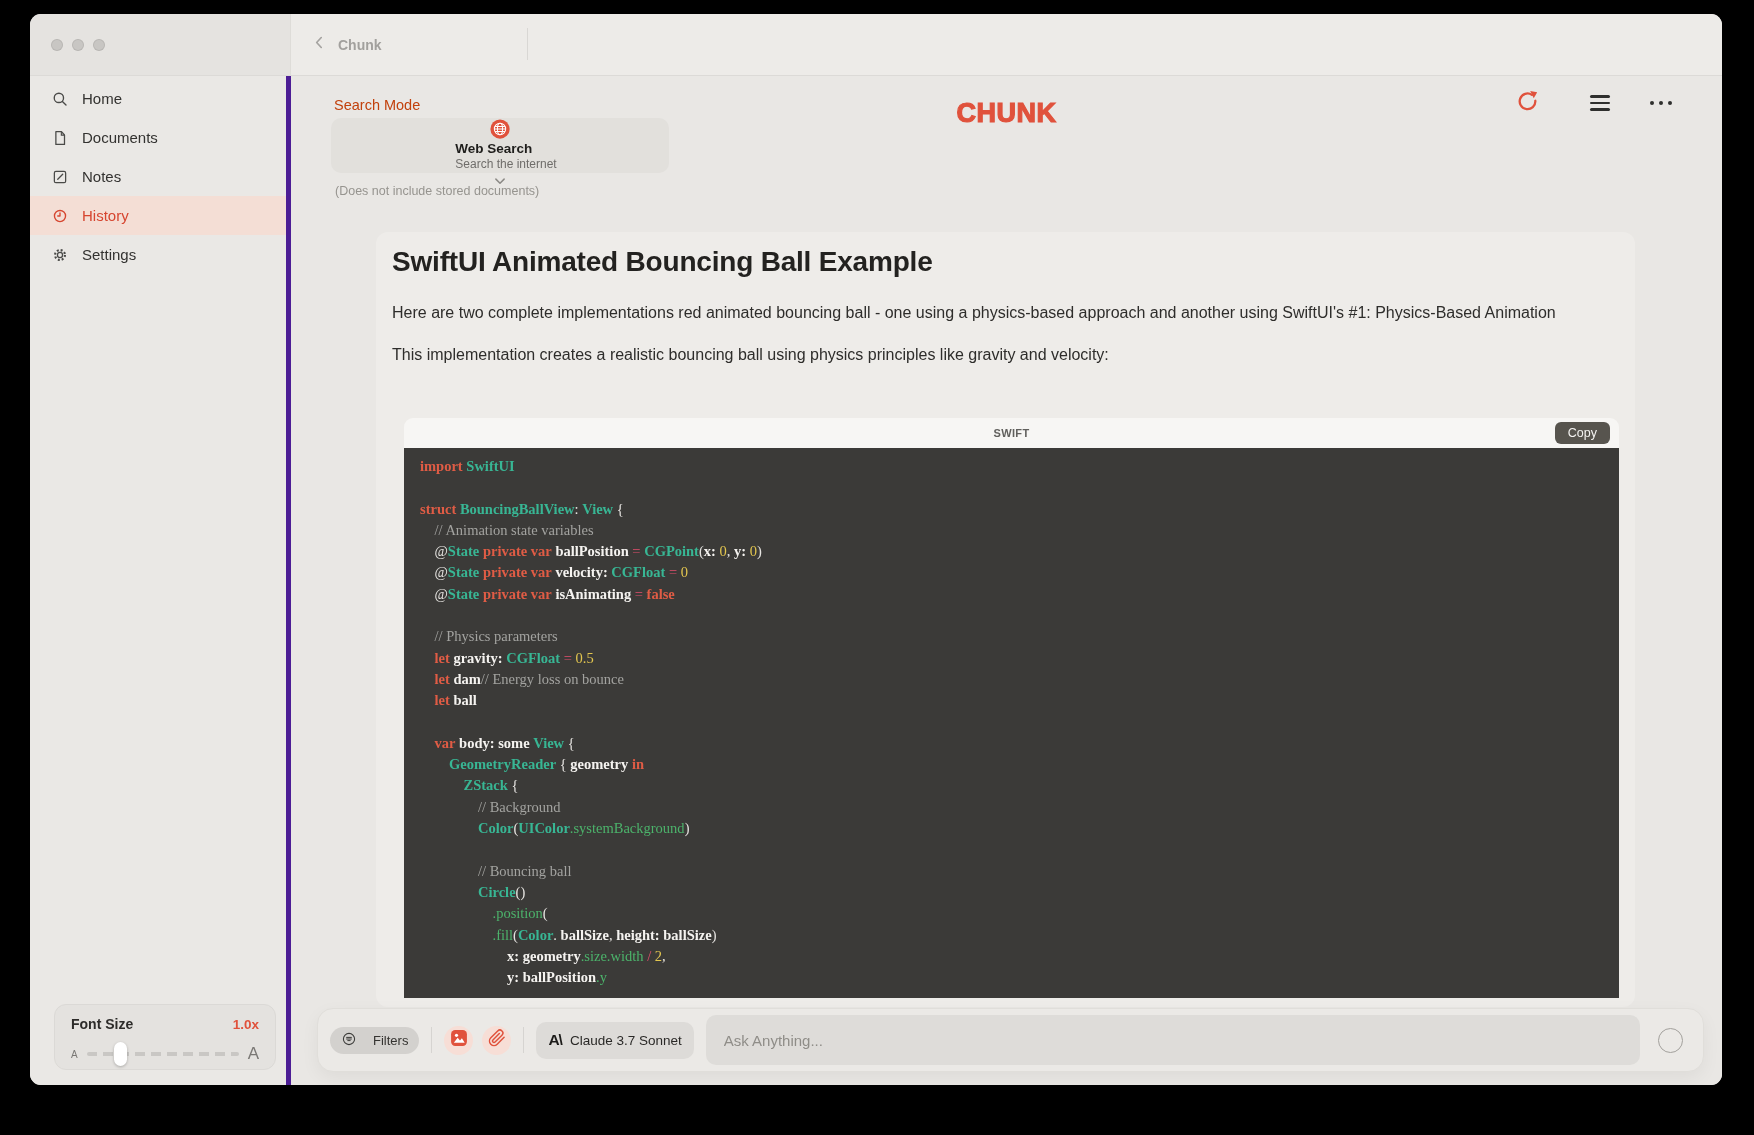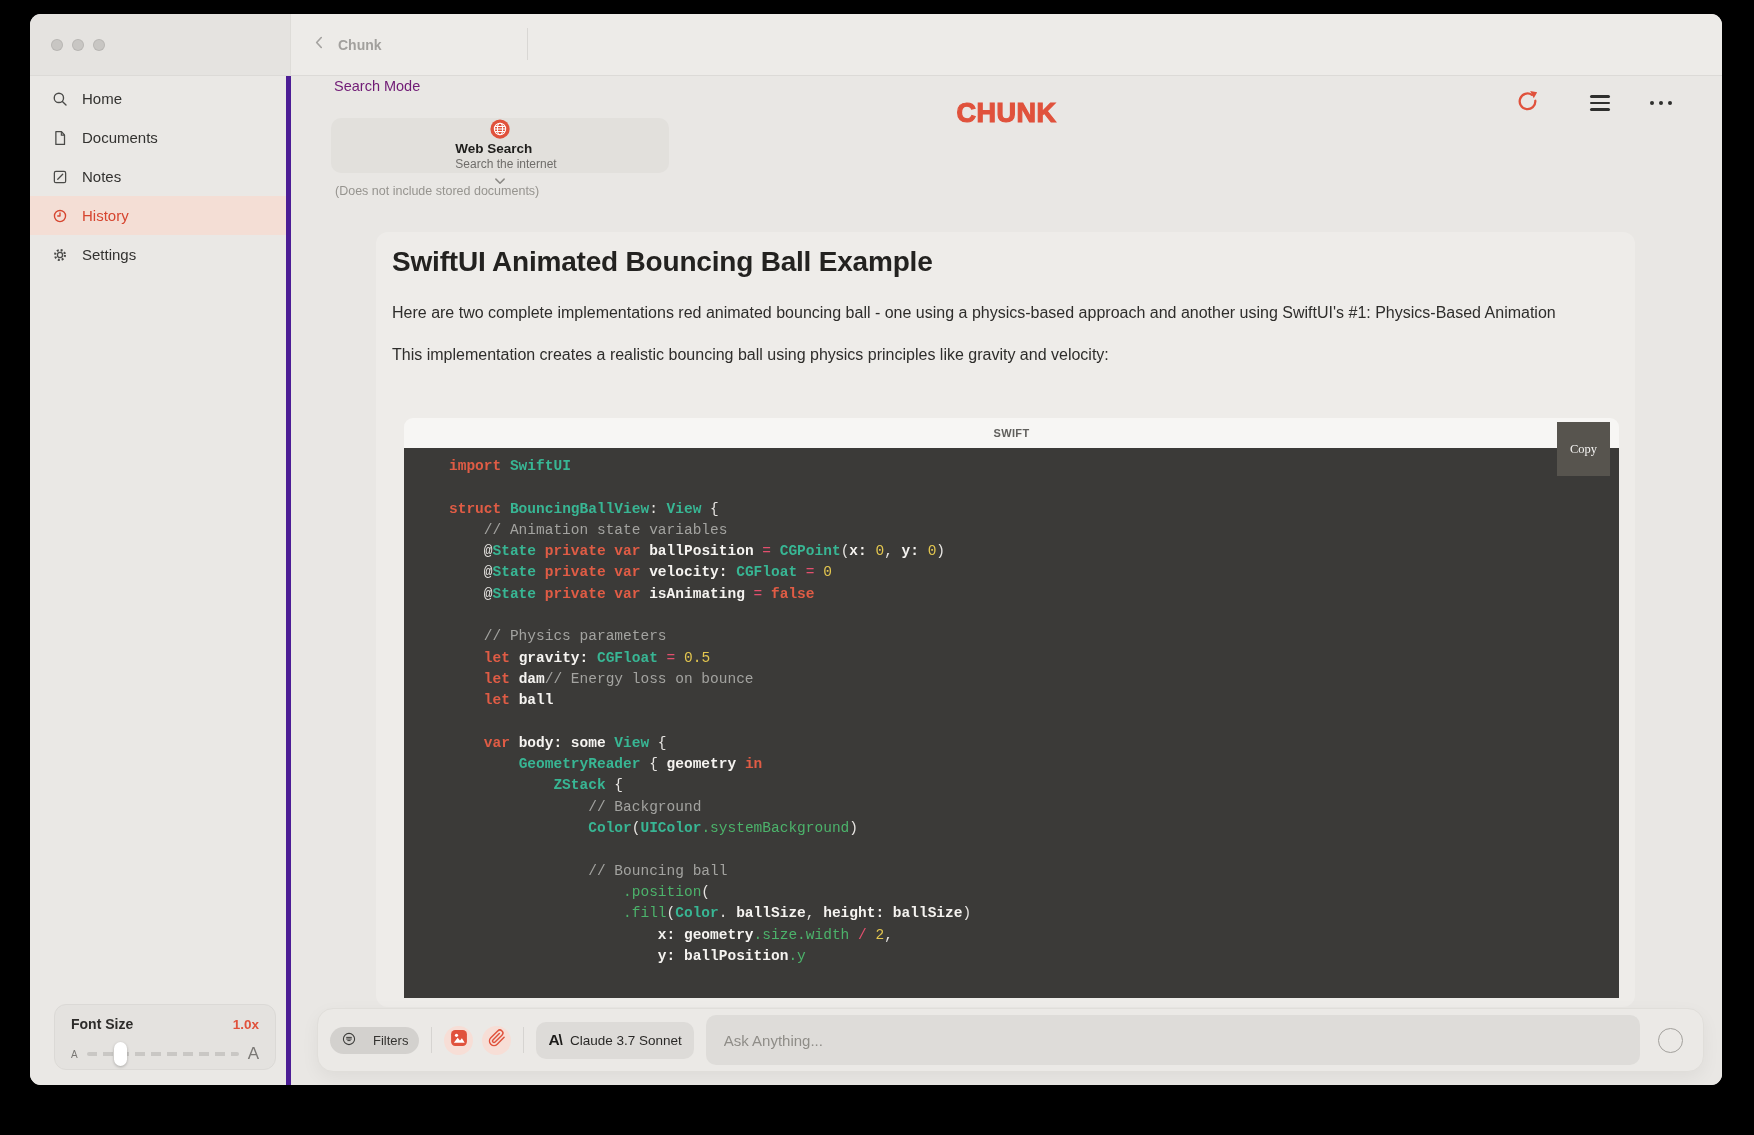--- a/index.html
+++ b/index.html
@@ -21,21 +21,21 @@
   .tb-sep{position:absolute;left:236px;top:14px;width:1px;height:32px;background:#d9d7d4;}
   
   .app-body{display:flex;height:1009px;}
   .sidebar{width:261px;background:#eae8e5;border-right:5px solid #4c1d95;box-sizing:border-box;padding-top:3px;}
   .side-item{height:39px;display:flex;align-items:center;padding-left:21px;gap:13px;
              font-size:15px;color:#333230;cursor:default;}
   .side-item .sicon{width:18px;height:18px;display:flex;align-items:center;justify-content:center;}
   .side-item.active{background:#f4ded5;color:#d6452f;font-weight:400;}
   .main{flex:1;position:relative;background:#e9e7e4;overflow:hidden;}
   
-  .search-mode-label{position:absolute;left:43px;top:2px;font-size:14.5px;color:#701a75;}
+  .search-mode-label{position:absolute;left:43px;top:21px;font-size:14.5px;color:#c2410c;}
   .mode-dropdown{position:absolute;left:40px;top:42px;width:338px;height:55px;background:#e2e0dc;
                  border-radius:10px;display:flex;align-items:center;box-sizing:border-box;padding:0 14px;cursor:pointer;flex-direction:column;}
   .globe-wrap{width:22px;height:22px;flex:0 0 22px;}
   .dd-text{margin-left:12px;flex:1;}
   .dd-title{font-size:13.5px;font-weight:700;color:#1f1e1c;line-height:17px;}
   .dd-sub{font-size:12px;color:#6f6d6a;line-height:15px;}
   .note-text{position:absolute;left:44px;top:108px;font-size:12.5px;color:#96948f;}
   .brand-logo{position:absolute;left:50%;top:22px;transform:translateX(-50%);
               font-size:27px;font-weight:800;letter-spacing:.5px;color:#E0523C;
               -webkit-text-stroke:1.2px #E0523C;}
@@ -49,24 +49,24 @@
         border-radius:12px;box-sizing:border-box;padding:12px 16px 0 16px;}
   .doc-title{font-size:28px;line-height:36px;font-weight:700;color:#232220;letter-spacing:-.2px;}
   .doc-p{font-size:16px;line-height:22px;color:#2e2d2b;}
   .p1{margin-top:22px;}
   .p2{margin-top:20px;}
   
   .code-block{margin:52px 0 0 12px;width:1215px;height:580px;border-radius:9px 9px 0 0;overflow:hidden;
               box-sizing:border-box;}
   .code-header{height:30px;background:#f7f6f4;display:flex;align-items:center;justify-content:center;position:relative;}
   .code-lang{font-size:11px;font-weight:700;letter-spacing:.4px;color:#61605d;}
-  .copy-btn{position:absolute;right:9px;top:4px;height:22px;padding:16px 13px;background:#57544e;color:#f4f3f1;
-            font-size:12.5px;border-radius:0;display:flex;align-items:center;cursor:pointer;font-family:Liberation Serif, serif;}
+  .copy-btn{position:absolute;right:9px;top:4px;height:22px;padding:0 13px;background:#57544e;color:#f4f3f1;
+            font-size:12.5px;border-radius:6px;display:flex;align-items:center;cursor:pointer;}
   .code-body{background:#3b3a38;height:550px;box-sizing:border-box;padding:8px 0 0 16px;overflow:hidden;}
-  .code-line{font-family:Liberation Mono, monospace;font-size:14.5px;line-height:21.3px;white-space:pre;color:#e6e4e1;margin-left:29px;}
+  .code-line{font-family:Liberation Serif, serif;font-size:14.5px;line-height:21.3px;white-space:pre;color:#e6e4e1;}
   .tok-k{color:#e05c45;font-weight:700;}
   .tok-t{color:#38b694;font-weight:700;}
   .tok-f{color:#4cb36b;}
   .tok-c{color:#a3a3a0;}
   .tok-n{color:#e3c64f;}
   .tok-o{color:#e34f6d;}
   .tok-p{color:#e6e4e1;}
   .tok-i{color:#f5f3f0;font-weight:700;}
   
   .fontsize-panel{position:absolute;left:24px;top:990px;width:222px;height:66px;background:#e4e2df;
@@ -250,20 +250,21 @@
               <div class="code-line"><span class="tok-k">    let</span><span class="tok-p"> </span><span class="tok-i">dam</span><span class="tok-c">// Energy loss on bounce</span></div>
               <div class="code-line"><span class="tok-k">    let</span><span class="tok-p"> </span><span class="tok-i">ball</span></div>
               <div class="code-line">&nbsp;</div>
               <div class="code-line"><span class="tok-k">    var</span><span class="tok-p"> </span><span class="tok-i">body:</span><span class="tok-p"> </span><span class="tok-i">some</span><span class="tok-p"> </span><span class="tok-t">View</span><span class="tok-p"> {</span></div>
               <div class="code-line"><span class="tok-p">        </span><span class="tok-t">GeometryReader</span><span class="tok-p"> { </span><span class="tok-i">geometry</span><span class="tok-p"> </span><span class="tok-k">in</span></div>
               <div class="code-line"><span class="tok-p">            </span><span class="tok-t">ZStack</span><span class="tok-p"> {</span></div>
               <div class="code-line"><span class="tok-c">                // Background</span></div>
               <div class="code-line"><span class="tok-p">                </span><span class="tok-t">Color</span><span class="tok-p">(</span><span class="tok-t">UIColor</span><span class="tok-f">.systemBackground</span><span class="tok-p">)</span></div>
               <div class="code-line">&nbsp;</div>
               <div class="code-line"><span class="tok-c">                // Bouncing ball</span></div>
+              <div class="code-line"><span class="tok-p">                </span><span class="tok-t">Circle</span><span class="tok-p">()</span></div>
               <div class="code-line"><span class="tok-p">                    </span><span class="tok-f">.position</span><span class="tok-p">(</span></div>
               <div class="code-line"><span class="tok-p">                    </span><span class="tok-f">.fill</span><span class="tok-p">(</span><span class="tok-t">Color</span><span class="tok-p">. </span><span class="tok-i">ballSize</span><span class="tok-p">, </span><span class="tok-i">height:</span><span class="tok-p"> </span><span class="tok-i">ballSize</span><span class="tok-p">)</span></div>
               <div class="code-line"><span class="tok-p">                        </span><span class="tok-i">x:</span><span class="tok-p"> </span><span class="tok-i">geometry</span><span class="tok-f">.size</span><span class="tok-f">.width</span><span class="tok-p"> </span><span class="tok-o">/</span><span class="tok-p"> </span><span class="tok-n">2</span><span class="tok-p">,</span></div>
               <div class="code-line"><span class="tok-p">                        </span><span class="tok-i">y:</span><span class="tok-p"> </span><span class="tok-i">ballPosition</span><span class="tok-f">.y</span></div>
             </div>
         </div>
       </div>
     </main>
   </div>
 

